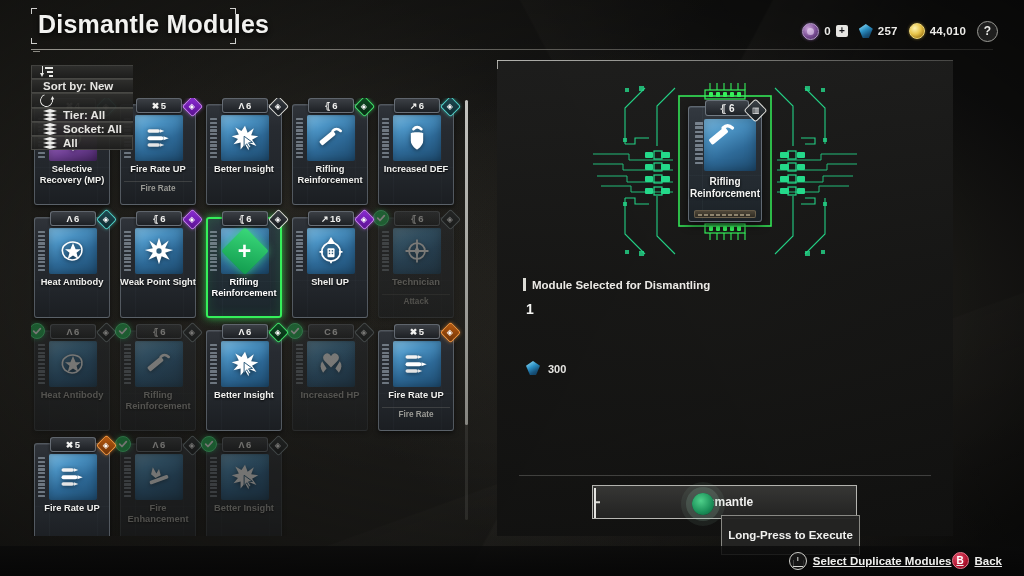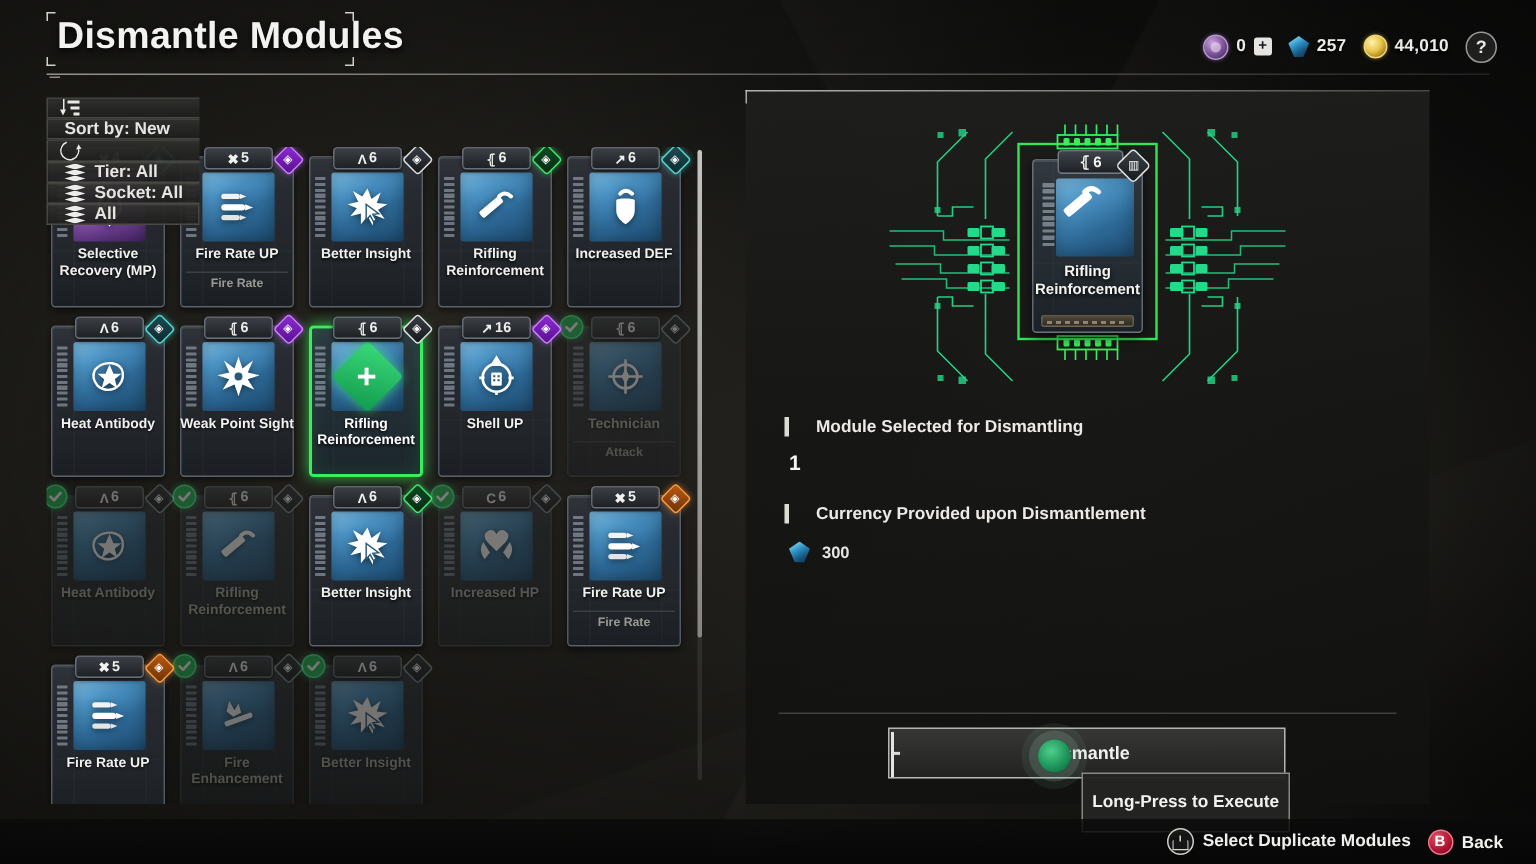--- a/index.html
+++ b/index.html
@@ -286,21 +286,21 @@
     background:linear-gradient(to bottom,#4f4739,#2f2b23);
     border:1px solid rgba(140,126,100,.55); border-radius:2px;
   }
   #big-card .bconn::after{
     content:""; position:absolute; left:3px; right:3px; top:2.5px; height:2px;
     background:repeating-linear-gradient(to right, rgba(200,186,156,.6) 0 3.5px, transparent 3.5px 6px);
   }
 
   
   .inforow{ position:absolute; left:26px; }
-  .lbl{ display:flex; align-items:center; gap:18px; font-size:11.5px; font-weight:600; color:#eceae6; }
+  .lbl{ display:flex; align-items:center; gap:6px; font-size:11.5px; font-weight:600; color:#eceae6; }
   .lbl .bar{ width:3px; height:13px; background:#dcdcd6; flex:0 0 auto; }
   .valbig{ font-size:14px; font-weight:700; color:#f4f4f2; letter-spacing:.4px; }
   .curline{ display:flex; align-items:flex-end; gap:8px; font-size:11px; font-weight:600; color:#e6e5e2; }
 
   #sep-line{ position:absolute; left:519px; top:475px; width:412px; height:1px;
     background:rgba(150,150,145,.35); z-index:6; }
 
   
   #dismantle{
     position:absolute; left:592px; top:485px; width:265px; height:34px; z-index:7;
@@ -321,21 +321,21 @@
   #tooltip{
     position:absolute; left:721px; top:515px; width:139px; height:40px; z-index:8;
     background:rgba(36,36,35,.97); border:1px solid rgba(190,190,185,.65);
     display:flex; align-items:center; justify-content:center;
     font-size:11.5px; font-weight:600; color:#f2f2f0;
   }
 
   
   #bottombar{ position:absolute; left:0; bottom:0; width:1024px; height:30px; z-index:8;
     background:linear-gradient(to bottom, rgba(10,10,10,.8), rgba(6,6,6,.95)); }
-  #bottom-hints{ position:absolute; right:22px; top:6px; display:flex; align-items:flex-end; gap:11px; }
+  #bottom-hints{ position:absolute; right:22px; top:6px; display:flex; align-items:flex-start; gap:0;text-decoration:underline; }
   .hint{ display:flex; align-items:center; gap:6px; font-size:11.5px; font-weight:600; color:#f0f0ee; cursor:pointer; }
   .btn-stick{
     width:18px;height:18px;border-radius:50%;border:1.4px solid #cfcfca;
     background:rgba(30,30,30,.6); position:relative; flex:0 0 auto;
   }
   .btn-stick::before{content:"";position:absolute;left:50%;top:3.5px;transform:translateX(-50%);
     width:1.4px;height:4px;background:#d8d8d4;}
   .btn-stick::after{content:"";position:absolute;left:50%;top:7px;transform:translateX(-50%);
     width:9px;height:6px;border:1.3px solid #d8d8d4;border-radius:1px;border-top:none;}
   .btn-b{
@@ -1194,26 +1194,20 @@
   <div class="inforow" style="top:218px;">
     <div class="lbl">
       <span class="bar"></span>
       <span>Module Selected for Dismantling</span>
     </div>
   </div>
   <div class="inforow" style="top:240px;left:29px;">
     <span class="valbig">1</span>
   </div>
 
-  <div class="inforow" style="top:276px;">
-    <div class="lbl">
-      <span class="bar"></span>
-      <span>Currency Provided upon Dismantlement</span>
-    </div>
-  </div>
   <div class="inforow" style="top:301px;left:29px;">
     <div class="curline">
       <span class="gem"></span>
       <span>300</span>
     </div>
   </div>
 </div>
 
 <div id="detail-top-rule"></div>
 <div id="detail-tl"></div>

